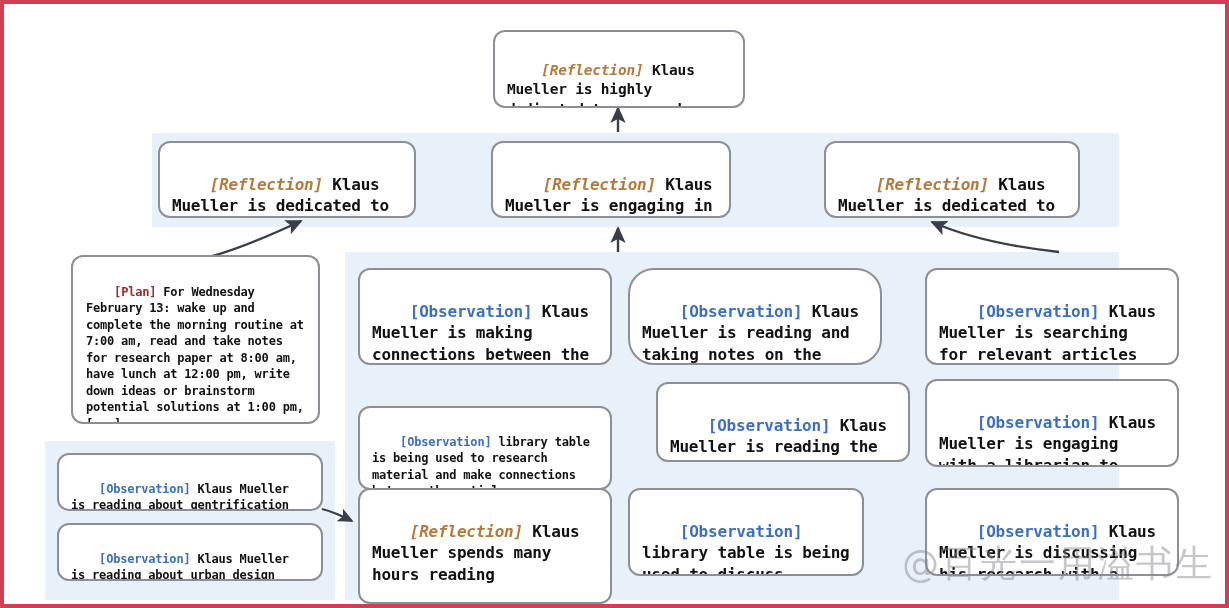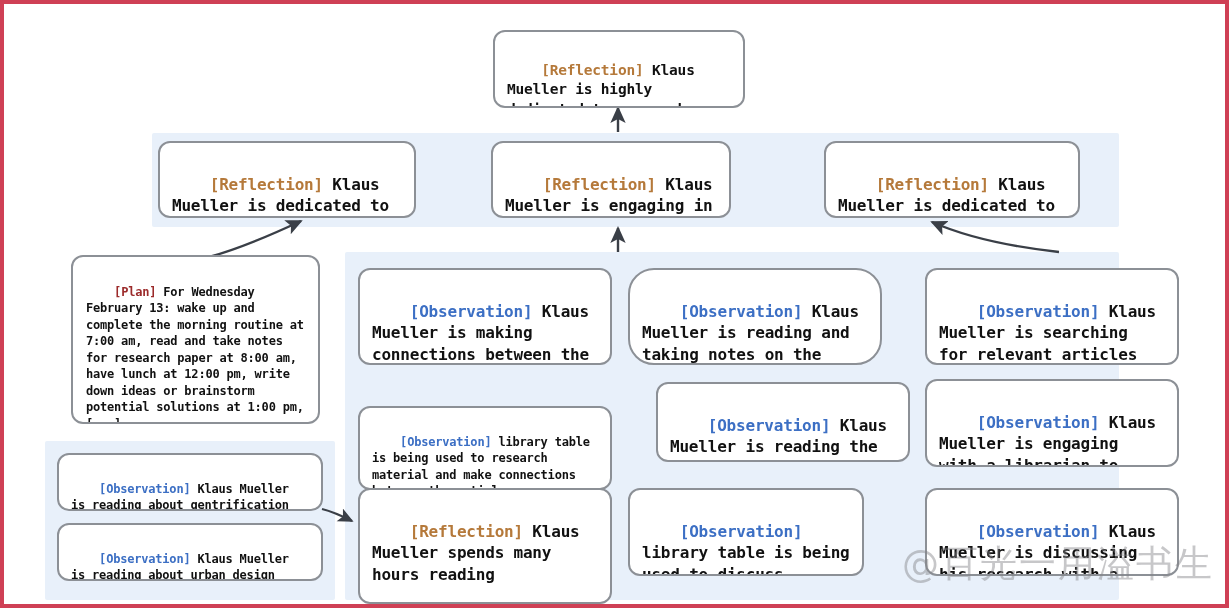--- a/index.html
+++ b/index.html
@@ -32,21 +32,21 @@
     border-radius: 12px;
     padding: 9px 12px;
     font-family: "DejaVu Sans Mono", "Liberation Mono", monospace;
     font-weight: bold;
     color: #111111;
     line-height: 1.35;
     letter-spacing: -0.2px;
     white-space: pre-wrap;
     overflow: hidden;
   }
-  .tag-reflection { color: #b5793a; font-weight: bold; }
+  .tag-reflection { color: #b5793a; font-weight: bold; font-style: italic; }
   .tag-observation { color: #3c6fc4; font-weight: bold; }
   .tag-plan { color: #9c2b2b; font-weight: bold; }
   .body-text { color: #111111; }
 
   .fs14 { font-size: 14.5px; }
   .fs13 { font-size: 16px; }
   .fs11 { font-size: 12px; line-height: 1.38; }
 
   svg.arrows {
     position: absolute;

